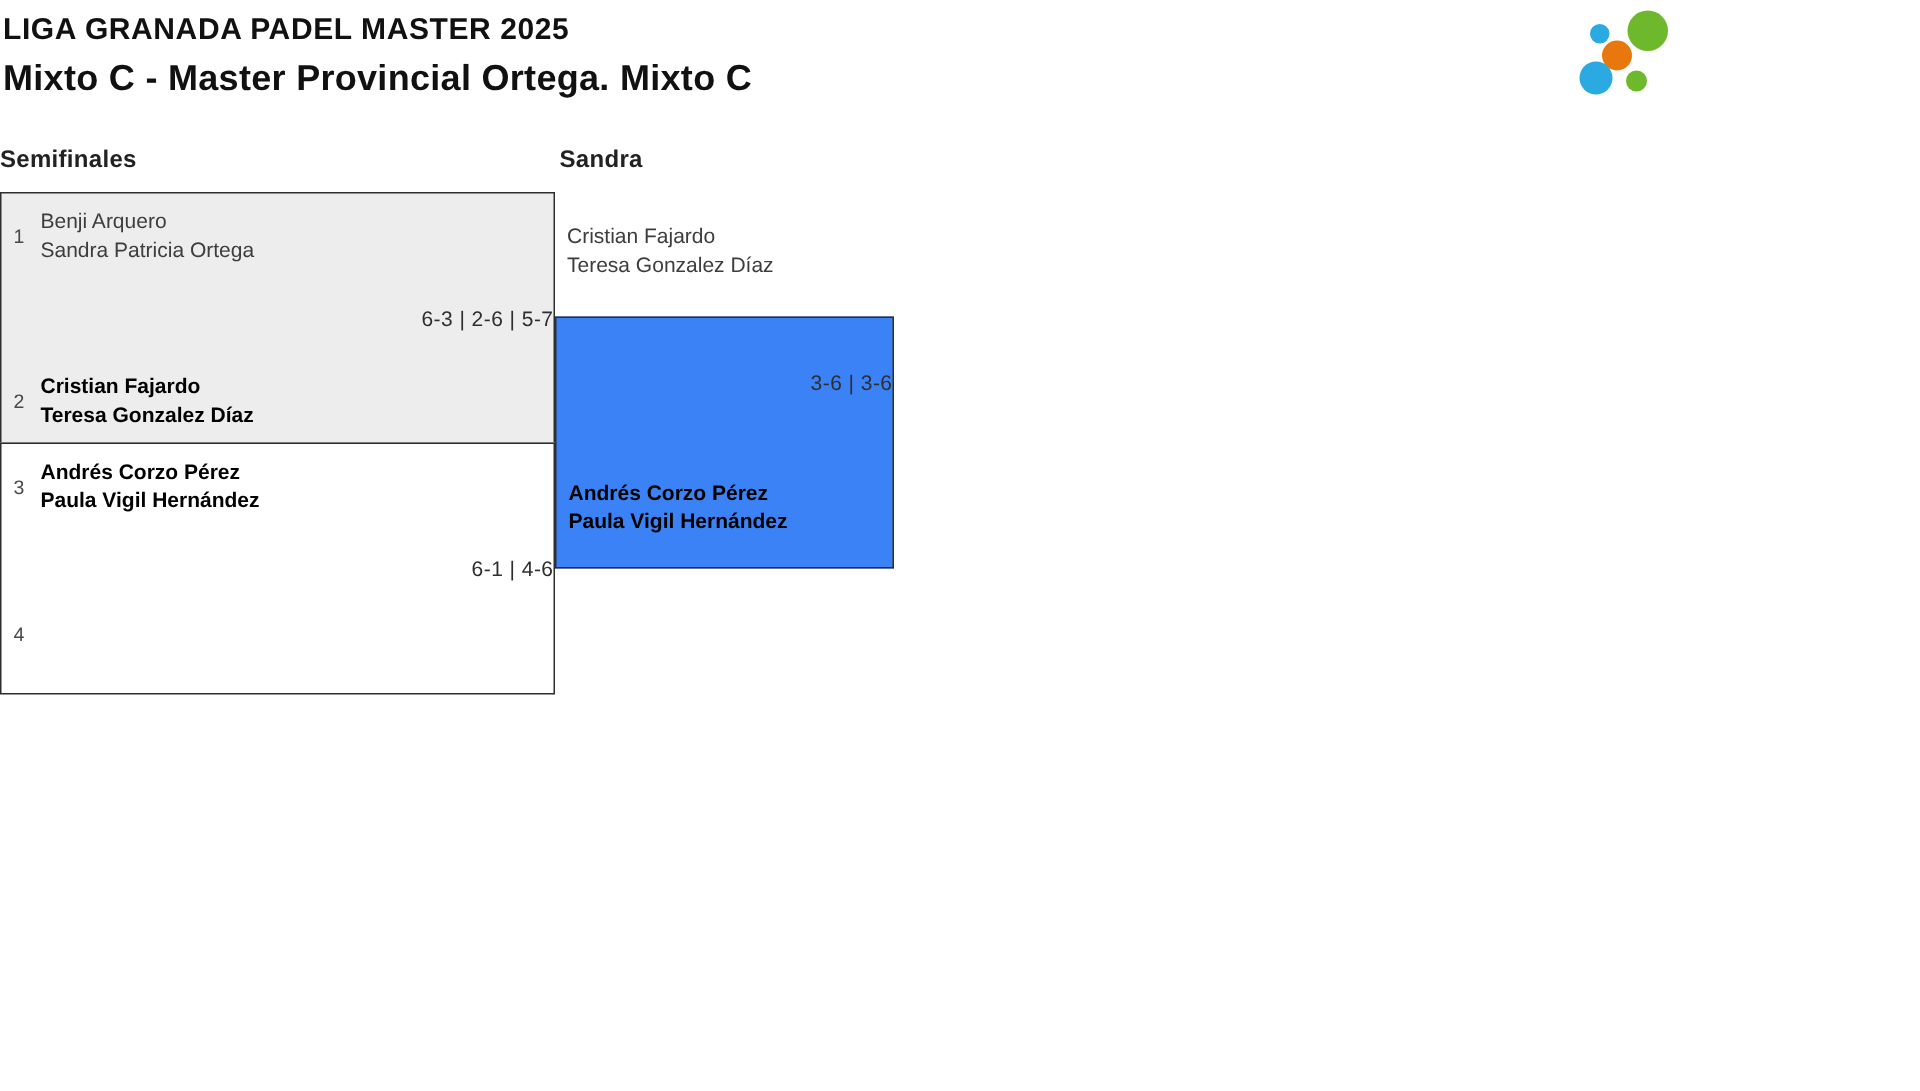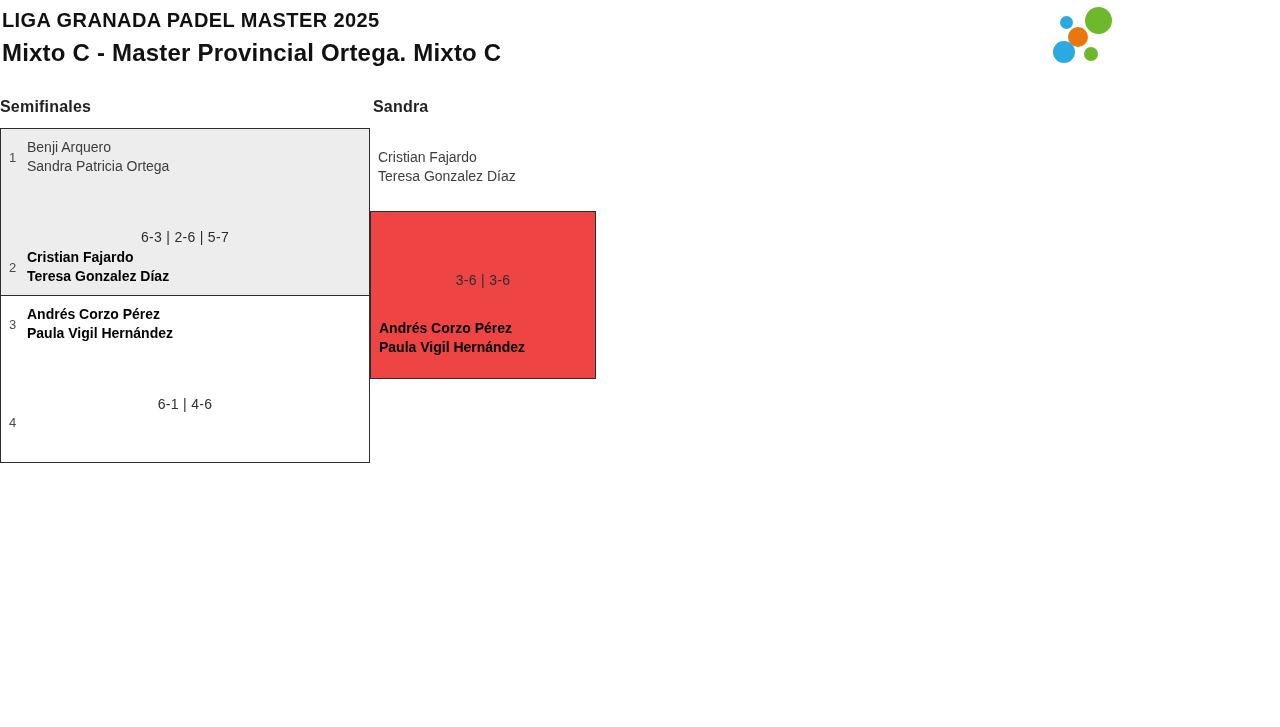--- a/index.html
+++ b/index.html
@@ -39,37 +39,37 @@
   }
   .round-header.semis { left: 0; width: 370px; }
   .round-header.final { left: 373px; width: 220px; }
 
   
   .match {
     position: absolute; border: 1px solid #2e2e2e;
   }
   .match.m1 { left: 0; top: 128px; width: 370px; height: 168px; background: #ededed; }
   .match.m2 { left: 0; top: 295px; width: 370px; height: 168px; background: #ffffff; }
-  .match.mf { left: 370px; top: 211px; width: 226px; height: 168px; background: #ef4444; }
+  .match.mf { left: 370px; top: 211px; width: 226px; height: 168px; background: #3b82f6; }
 
   .team { position: absolute; display: flex; align-items: center; }
   .team .seed {
     width: 18px; flex: 0 0 18px;
     font-size: 13px; color: #4a4a4a; text-align: left;
   }
   .team .names { font-size: 14px; line-height: 19px; }
   .team.loser .names { color: #3d3d3d; font-weight: 400; }
   .team.winner .names { color: #000; font-weight: 700; }
 
   .team.slot-top    { left: 8px; top: 9px; }
   .team.slot-bottom { left: 8px; top: 119px; }
 
   .score {
-    position: absolute; left: 0; right: 0; text-align: center;
-    font-size: 14px; color: #2e2e2e; letter-spacing: 0.3px; margin-top: 25px;
+    position: absolute; left: 0; right: 0; text-align: right;
+    font-size: 14px; color: #2e2e2e; letter-spacing: 0.3px;
   }
   .match.m1 .score, .match.m2 .score { top: 75px; }
   .match.mf .score { top: 35px; }
   .match.mf .team.slot-bottom { left: 8px; top: 107px; }
 
   
   .final-top-team {
     position: absolute; left: 378px; top: 148px;
     font-size: 14px; line-height: 19px; color: #3d3d3d; font-weight: 400;
   }

